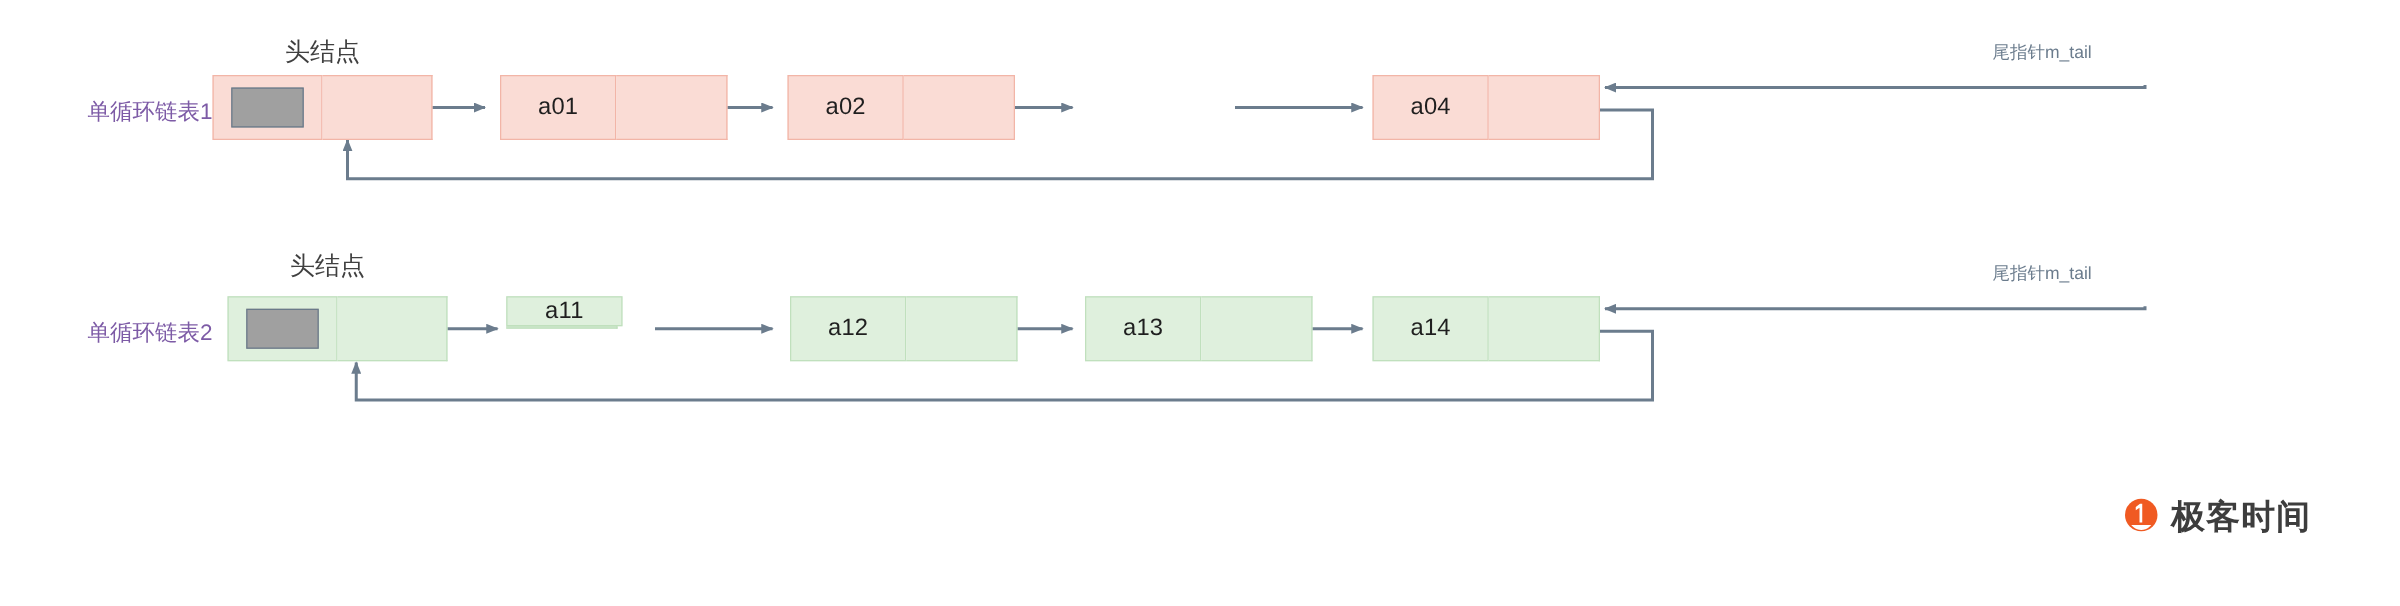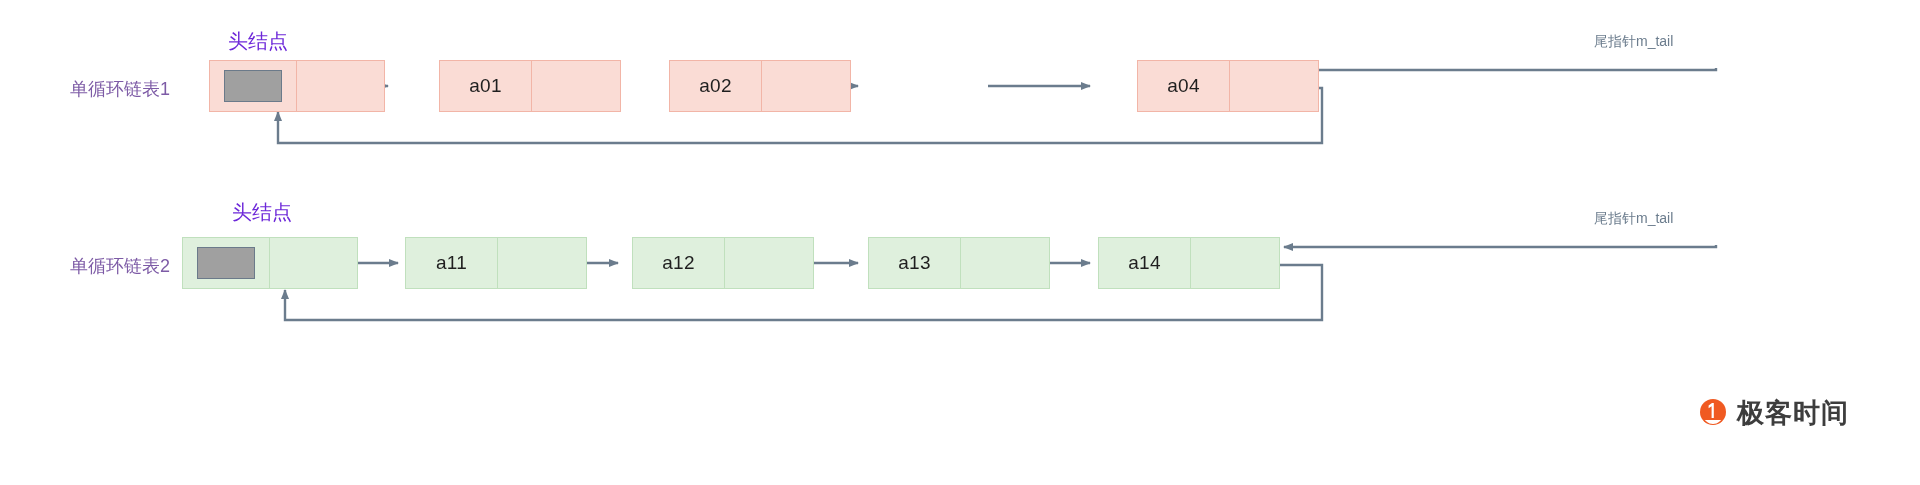--- a/index.html
+++ b/index.html
@@ -45,21 +45,21 @@
     font-size: 19px;
     color: #1f1f1f;
     letter-spacing: 0.2px;
   }
 
   
   .pal-red .cell {
     background: #fadcd5;
     border: 1.4px solid #f2b5a7;
   }
-  .pal-red .cell.data { border-right-width: 1.4px; margin-left: 39px; }
+  .pal-red .cell.data { border-right-width: 1.4px; }
 
   
   .pal-green .cell {
     background: #dff0dd;
     border: 1.4px solid #c0e0bd;
   }
 
   .cell.data  { width: 93px; }
   .cell.ptr   { width: 89px; border-left: none; }
   .node.head .cell.data { width: 88px; }
@@ -79,21 +79,21 @@
     position: absolute;
     white-space: nowrap;
     font-size: 18px;
   }
   .lbl.row-title {
     color: #7d5ba6;
     font-size: 18px;
     text-align: right;
   }
   .lbl.head-cap {
-    color: #6d28d9;
+    color: #404040;
     font-size: 20px;
   }
   .lbl.tail-cap {
     color: #6b7c8d;
     font-size: 14px;
   }
 
   
   #watermark {
     position: absolute;
@@ -210,21 +210,21 @@
 
   <div class="lbl tail-cap" style="left:1594px; top:210px;">尾指针m_tail</div>
 
   <div class="node head pal-green" style="left:182px; top:237px;">
     <div class="cell data">
       <div class="gray-block"></div>
     </div>
     <div class="cell ptr"></div>
   </div>
 
-  <div class="node pal-green" style="left:405px; top:237px;">
+  <div class="node pal-green" style="left:405px; top:237px;flex-direction:column;">
     <div class="cell data">a11</div>
     <div class="cell ptr"></div>
   </div>
 
   <div class="node pal-green" style="left:632px; top:237px;">
     <div class="cell data">a12</div>
     <div class="cell ptr"></div>
   </div>
 
   <div class="node pal-green" style="left:868px; top:237px;">

